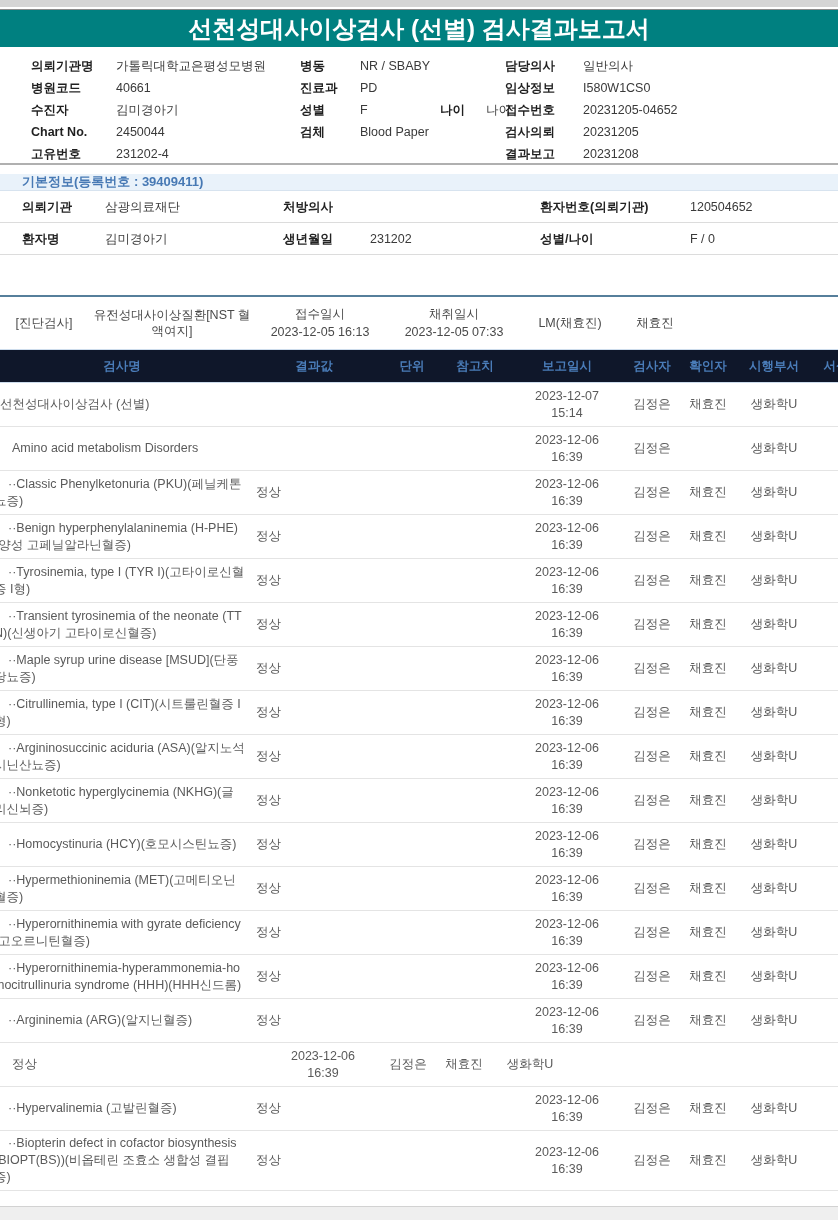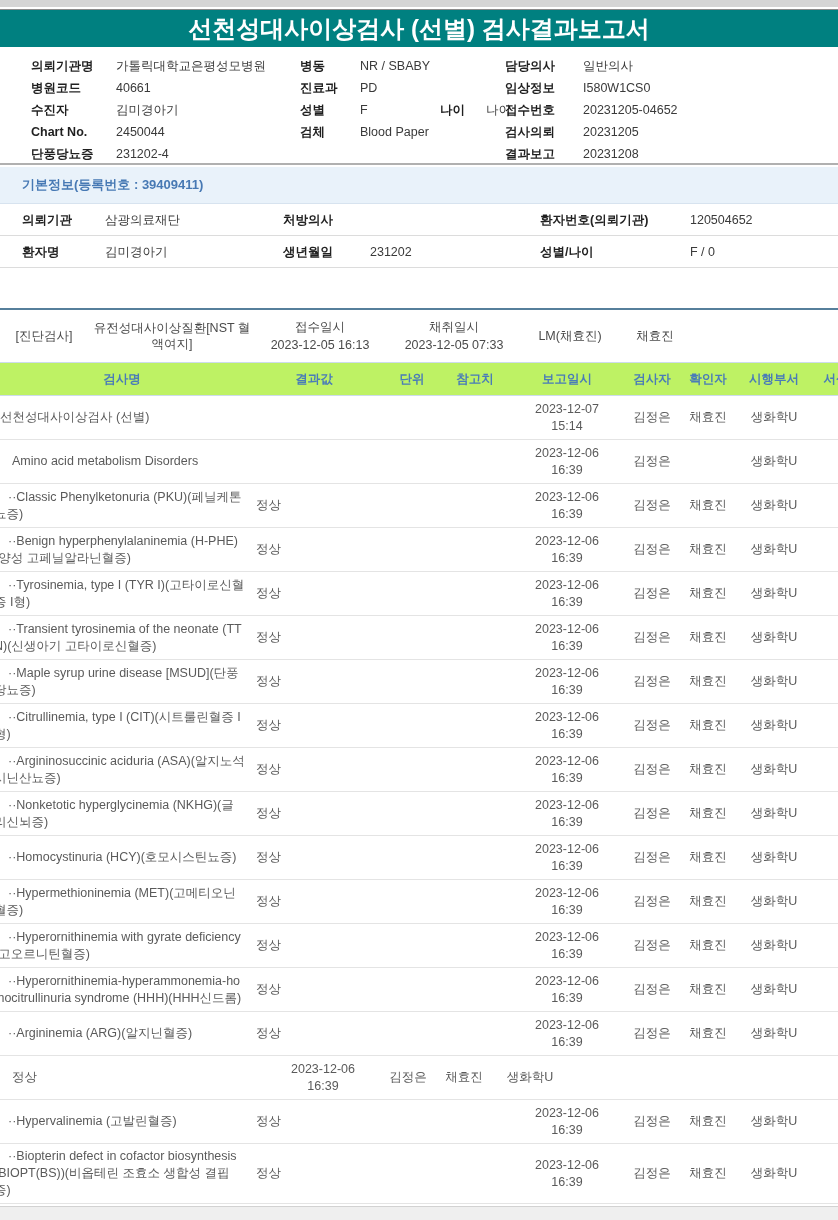--- a/index.html
+++ b/index.html
@@ -18,42 +18,42 @@
   .hrow { display:flex; height:22px; align-items:center; white-space:nowrap; }
   .hlabel { font-weight:bold; color:#1f1f1f; width:85px; flex:none; }
   .g2 .hlabel { width:60px; } .g3 .hlabel { width:78px; }
   .hvalue { color:#3a3a3a; }
   .g2 .hvalue { min-width:80px; }
   .hlabel2 { font-weight:bold; color:#1f1f1f; width:46px; flex:none; }
   .hvalue2 { color:#3a3a3a; }
 
   .divider { height:2px; background:#b0b0b0; }
 
-  .basic-band { height:37px; margin-top:2px; background:#e9f2fa; border-bottom:1px solid #d7e3ef;
+  .basic-band { height:17px; margin-top:9px; background:#e9f2fa; border-bottom:1px solid #d7e3ef;
                 display:flex; align-items:center; padding-left:22px;
                 color:#4779b4; font-weight:bold; font-size:13px; }
 
   .prow { position:relative; height:32px; border-bottom:1px solid #dcdcdc; }
   .prow span { position:absolute; top:50%; transform:translateY(-50%); white-space:nowrap; }
   .pl { font-weight:bold; color:#222; }
   .pv { color:#3a3a3a; }
   .p-l1 { left:22px; } .p-v1 { left:105px; }
   .p-l2 { left:283px; } .p-v2 { left:370px; }
   .p-l3 { left:540px; } .p-v3 { left:690px; }
 
   .order-band { margin-top:40px; border-top:2px solid #567f9b; height:54px;
                 display:flex; align-items:center; color:#4a4a4a; }
   .ob { flex:none; text-align:center; line-height:18px; }
   .ob-tag { width:88px; }
   .ob-panel { width:168px; line-height:16px; word-break:break-all; padding:0 2px; }
   .ob-recv { width:128px; } .ob-req { width:144px; } .ob-col { width:140px; }
   .ob-lm { width:92px; } .ob-phle { width:78px; }
   .ob .l1, .ob .l2 { display:block; }
 
-  .thead { height:34px; background:#bef264; border-top:1px solid #cddcec; border-bottom:1px solid #cddcec;
+  .thead { height:34px; background:#0f172a; border-top:1px solid #cddcec; border-bottom:1px solid #cddcec;
            display:flex; align-items:center; color:#4a7cb8; font-weight:bold; }
   .thead .c { text-align:center; }
 
   .trow { display:flex; align-items:center; min-height:44px; padding:4px 0;
           border-bottom:1px solid #e4e4e4; color:#5a5a5a; }
   .c { flex:none; }
   .c-name { width:244px; }
   .name-in { position:relative; left:-6px; width:252px; line-height:17px; word-break:break-all; }
   .ind0 .name-in { text-indent:6px; }
   .ind1 .name-in { text-indent:18px; }
@@ -95,21 +95,21 @@
         </div>
         <div class="hrow">
           <span class="hlabel">수진자</span>
           <span class="hvalue">김미경아기</span>
         </div>
         <div class="hrow">
           <span class="hlabel">Chart No.</span>
           <span class="hvalue">2450044</span>
         </div>
         <div class="hrow">
-          <span class="hlabel">단풍당뇨증</span>
+          <span class="hlabel">고유번호</span>
           <span class="hvalue">231202-4</span>
         </div>
       </div>
     <div class="hgroup g2" id="hg-mid">
         <div class="hrow">
           <span class="hlabel">병동</span>
           <span class="hvalue">NR / SBABY</span>
         </div>
         <div class="hrow">
           <span class="hlabel">진료과</span>

